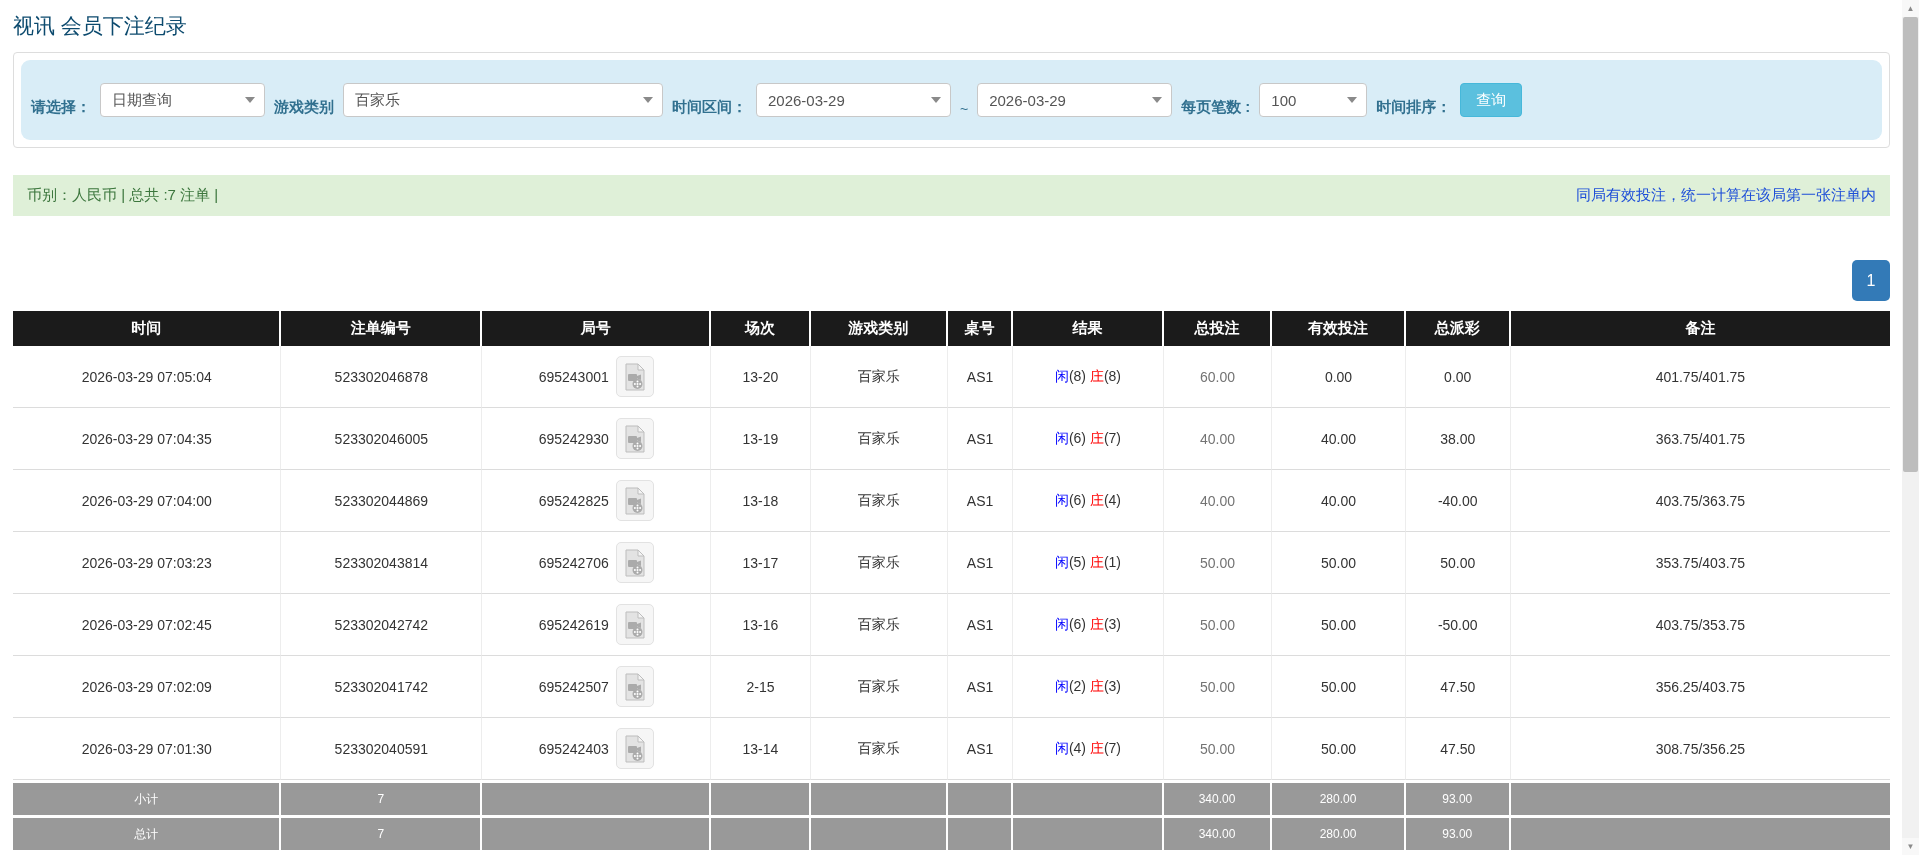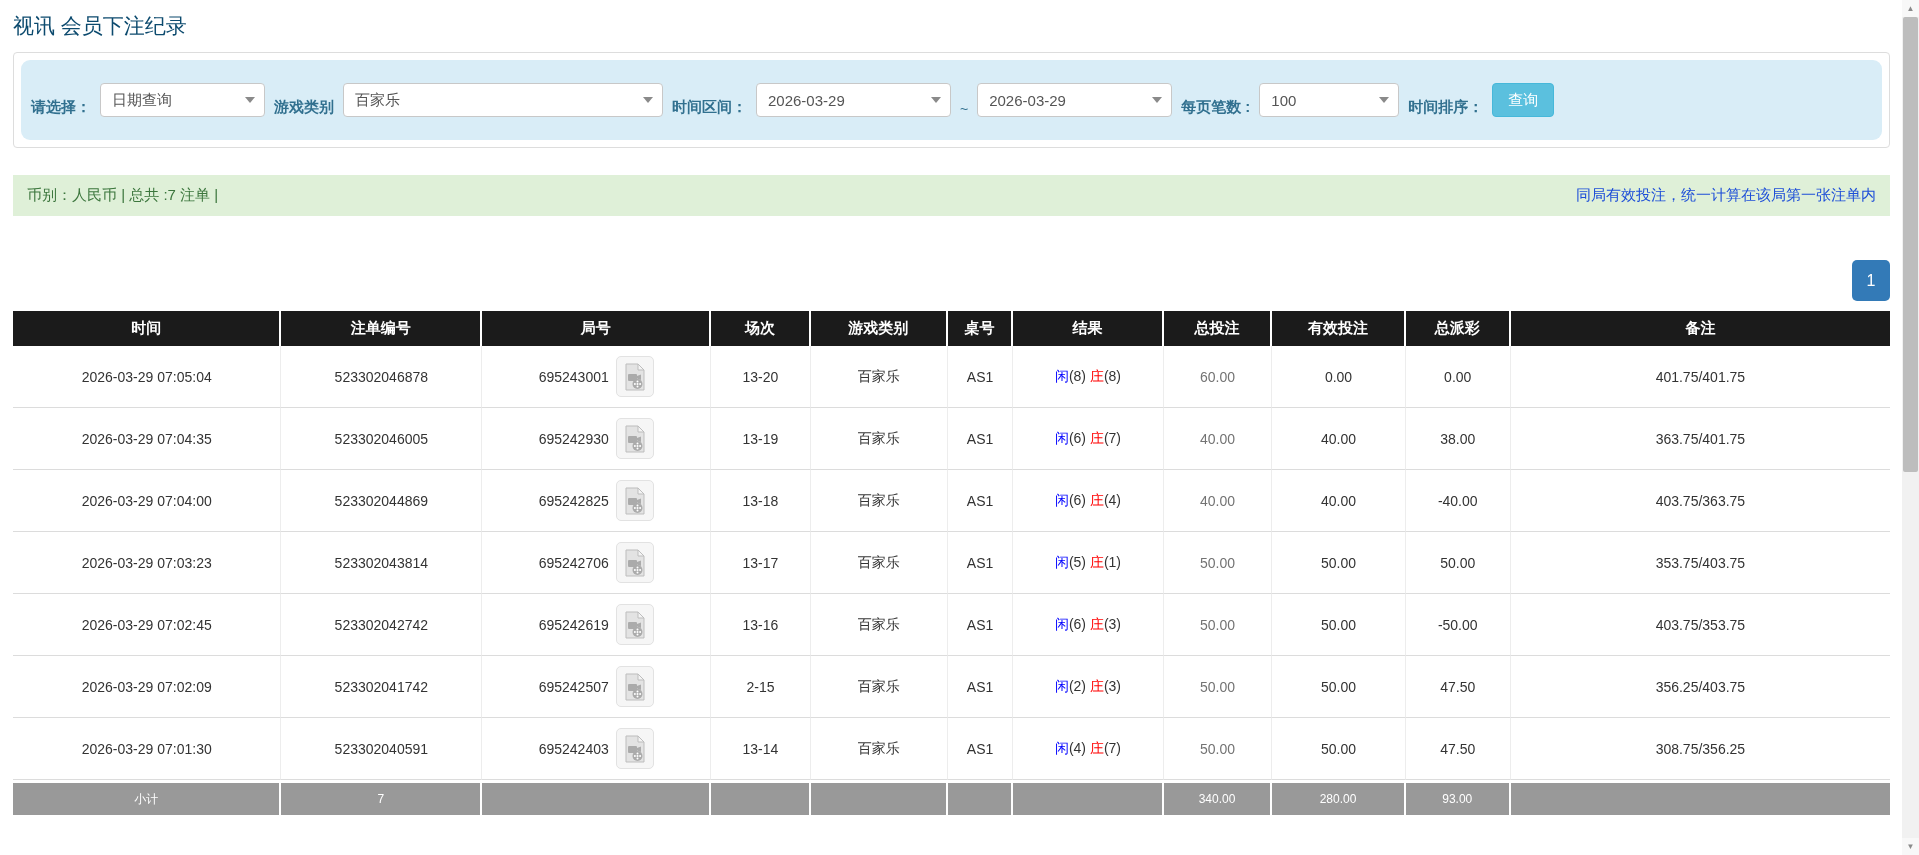--- a/index.html
+++ b/index.html
@@ -20,21 +20,21 @@
   .tilde { color:#31708f; font-size:14px; }
   .select {
     background:#fff; border:1px solid #c8c8c8; border-radius:4px; height:34px;
     display:flex; align-items:center; justify-content:space-between;
     padding:0 9px 0 11px; font-size:15px; color:#555; cursor:pointer; white-space:nowrap;
   }
   .caret { width:0; height:0; border-left:5px solid transparent; border-right:5px solid transparent; border-top:6px solid #8a8a8a; margin-left:8px; }
   .w-qt  { width:165px; }
   .w-game{ width:320px; }
   .w-date{ width:195px; }
-  .w-size{ width:140px; }
+  .w-size{ width:108px; }
   .w-sort{ width:210px; }
   .search-btn {
     background:#5bc0de; color:#fff; border:1px solid #46b8da; border-radius:4px;
     height:34px; padding:0 15px; font-size:15px; cursor:pointer; font-family:inherit;
   }
 
   
   .summary {
     margin-top:27px; background:#dff0d8; color:#3c763d; font-size:15px;
     padding:11px 14px; display:flex; justify-content:space-between; align-items:flex-start;
@@ -376,20 +376,33 @@
           <td></td>
           <td></td>
           <td></td>
           <td></td>
           <td></td>
           <td>340.00</td>
           <td>280.00</td>
           <td>93.00</td>
           <td></td>
         </tr>
+        <tr>
+          <td>总计</td>
+          <td>7</td>
+          <td></td>
+          <td></td>
+          <td></td>
+          <td></td>
+          <td></td>
+          <td>340.00</td>
+          <td>280.00</td>
+          <td>93.00</td>
+          <td></td>
+        </tr>
       </tbody>
   </table>
 </div>
 
 <div class="scrollbar">
   <div class="scroll-arrow up">▲</div>
   <div class="scroll-thumb"></div>
   <div class="scroll-arrow down">▼</div>
 </div>
 

